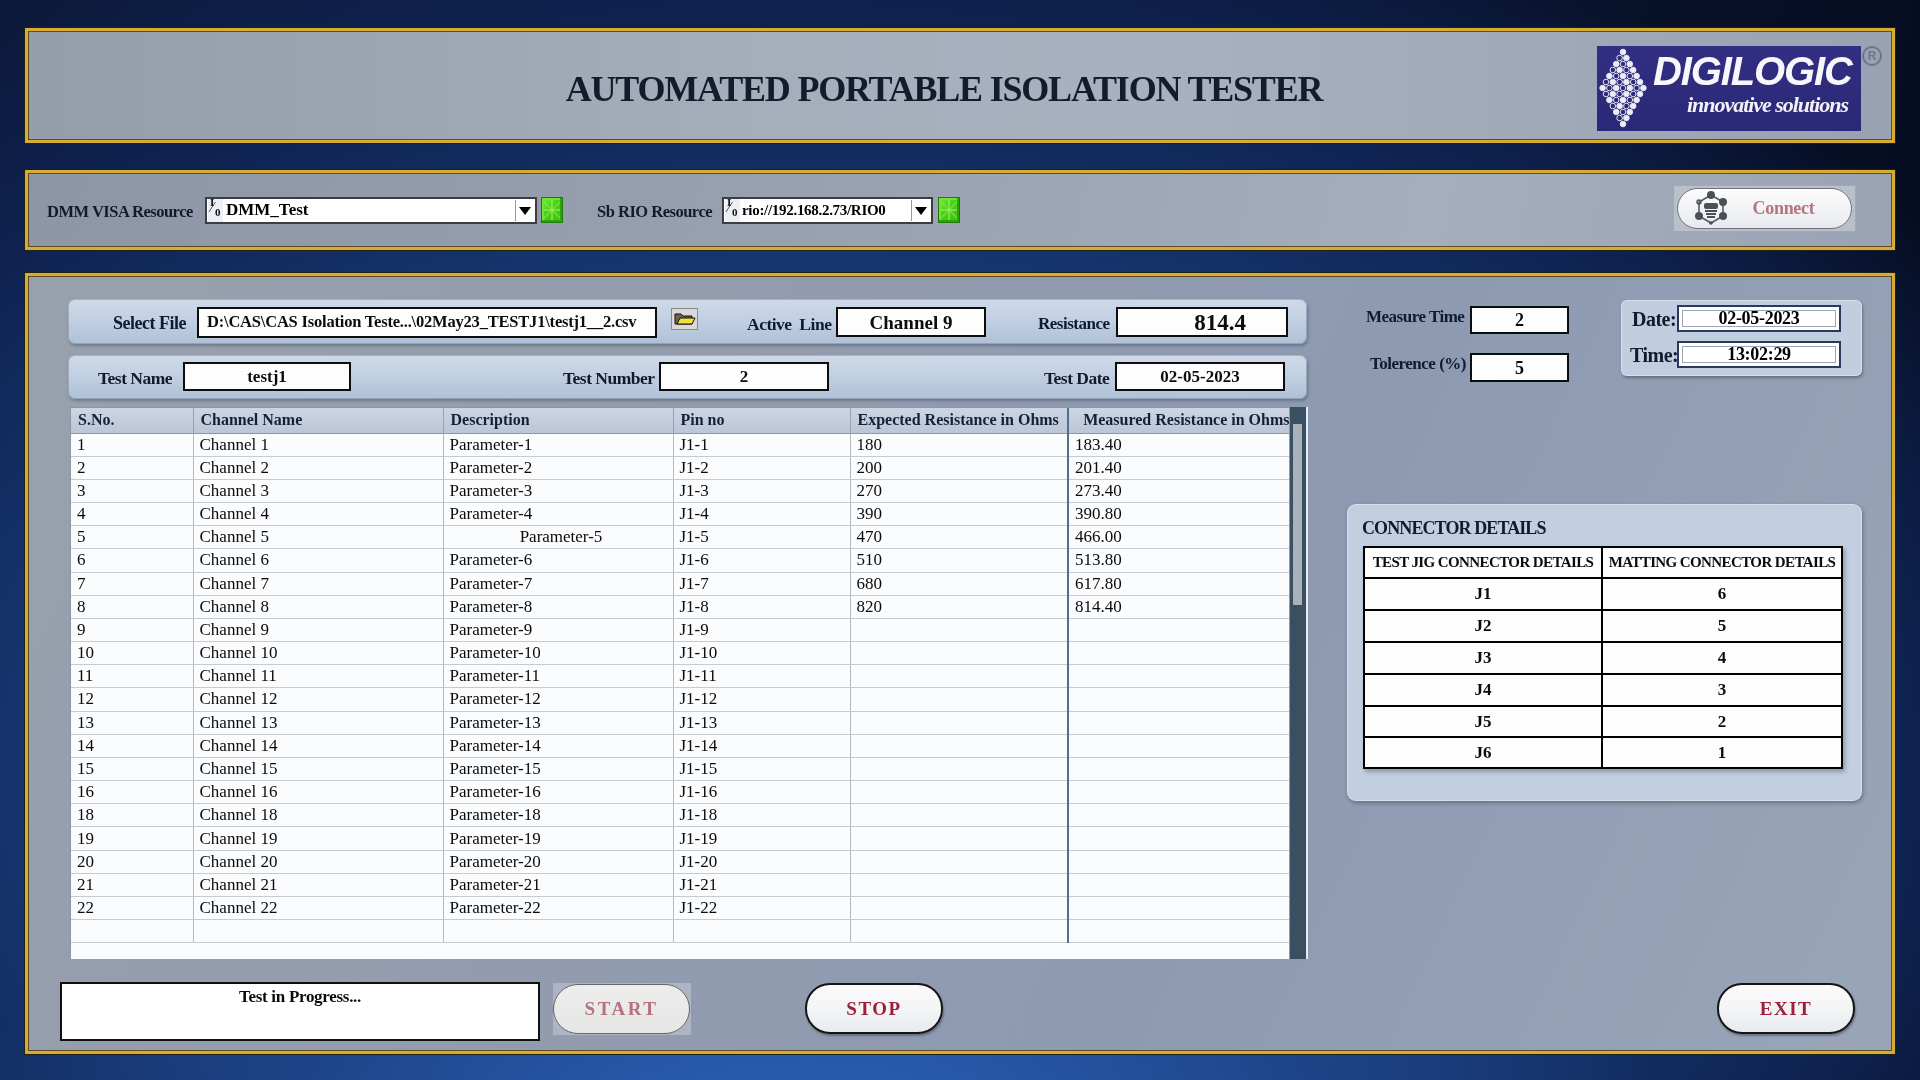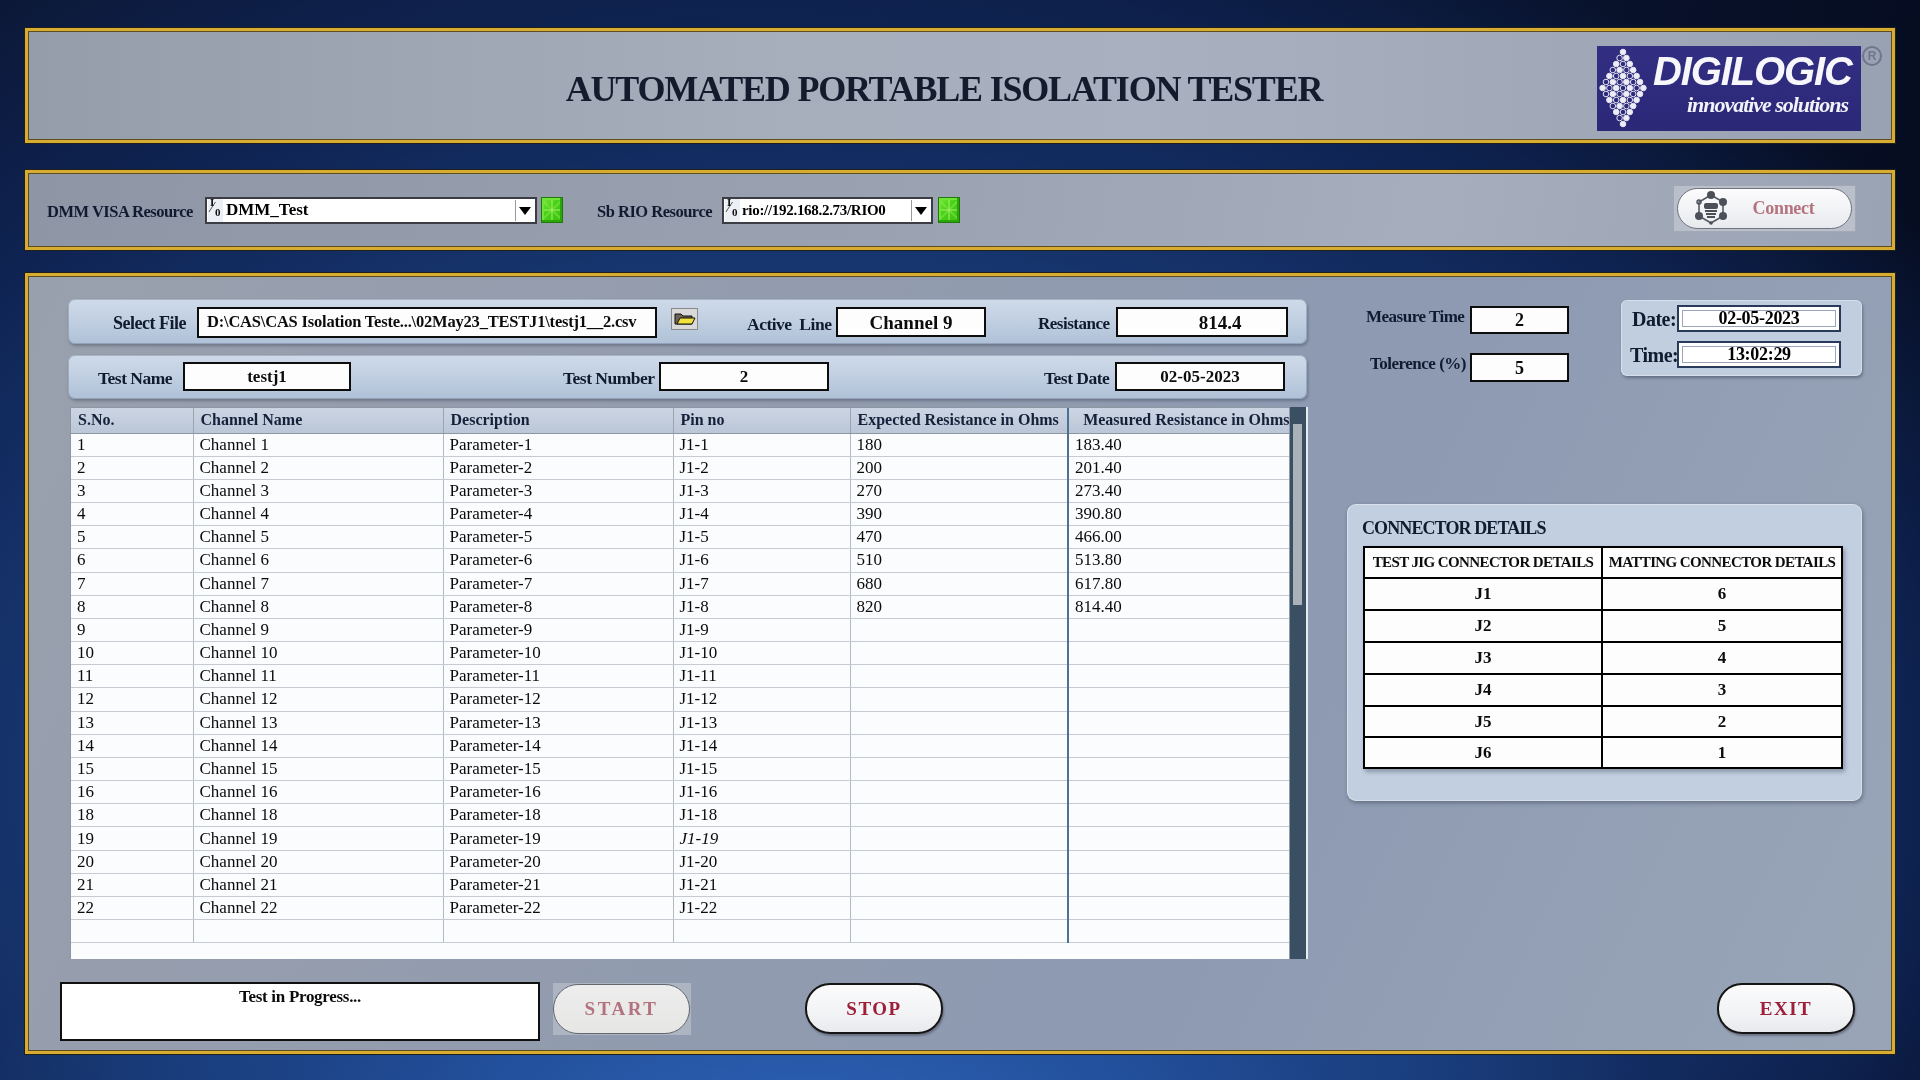--- a/index.html
+++ b/index.html
@@ -183,21 +183,21 @@
   line-height:26px; padding-left:8px; letter-spacing:-0.2px;">D:\CAS\CAS Isolation Teste...\02May23_TESTJ1\testj1__2.csv</div>
 <div style="position:absolute; left:671px; top:308px; width:27px; height:22px; background:#d9d9d9; border:1px solid #8a8a8a;">
   <svg width="23" height="18" viewBox="0 0 23 18" style="position:absolute;left:1px;top:1px;">
     <path d="M2 14 L2 4 L8 4 L10 6 L19 6 L19 14 Z" fill="#6b6458" stroke="#111" stroke-width="1"></path>
     <path d="M4 14 L7 8 L22 8 L19 14 Z" fill="#f2e13a" stroke="#111" stroke-width="1"></path>
   </svg>
 </div>
 <div class="lab" style="left:747px; top:314px; font-size:17.5px;">Active&nbsp; Line</div>
 <div class="wbox" style="left:836px; top:307px; width:150px; height:30px; font-size:19px; line-height:27px;">Channel 9</div>
 <div class="lab" style="left:1038px; top:314px; font-size:17px;">Resistance</div>
-<div class="wbox" style="left:1116px; top:307px; width:172px; height:30px; font-size:19px; line-height:27px;padding-left:36px;">814.4</div>
+<div class="wbox" style="left:1116px; top:307px; width:172px; height:30px; font-size:23px; line-height:27px;padding-left:36px;">814.4</div>
 
 <div class="bar" style="top:355px; height:44px;"></div>
 <div class="lab" style="left:98px; top:368px; font-size:17.5px;">Test Name</div>
 <div class="wbox" style="left:183px; top:362px; width:168px; height:29px; font-size:17px; line-height:26px;">testj1</div>
 <div class="lab" style="left:563px; top:368px; font-size:17.5px;">Test Number</div>
 <div class="wbox" style="left:659px; top:362px; width:170px; height:29px; font-size:17px; line-height:26px;">2</div>
 <div class="lab" style="left:1044px; top:368px; font-size:17.5px;">Test Date</div>
 <div class="wbox" style="left:1115px; top:362px; width:170px; height:29px; font-size:17px; line-height:26px;">02-05-2023</div>
 
 <div id="tablewrap" style="position:absolute; left:70px; top:407px; width:1219px; height:552px; overflow:hidden;
@@ -248,21 +248,21 @@
           <td style="border-right:1px solid #b2bac4; border-bottom:1px solid #c6cbd3; padding-left:6px; line-height:22px; white-space:nowrap; overflow:hidden;">4</td>
           <td style="border-right:1px solid #b2bac4; border-bottom:1px solid #c6cbd3; padding-left:6px; line-height:22px; white-space:nowrap; overflow:hidden;">Channel 4</td>
           <td style="border-right:1px solid #b2bac4; border-bottom:1px solid #c6cbd3; padding-left:6px; line-height:22px; white-space:nowrap; overflow:hidden;">Parameter-4</td>
           <td style="border-right:1px solid #b2bac4; border-bottom:1px solid #c6cbd3; padding-left:6px; line-height:22px; white-space:nowrap; overflow:hidden;">J1-4</td>
           <td style="border-right:1px solid #b2bac4; border-bottom:1px solid #c6cbd3; padding-left:6px; line-height:22px; white-space:nowrap; overflow:hidden;">390</td>
           <td style="border-right:1px solid #b2bac4; border-bottom:1px solid #c6cbd3; padding-left:6px; line-height:22px; white-space:nowrap; overflow:hidden;border-left:2px solid #4f7191;">390.80</td>
         </tr>
         <tr style="height:23.18px;">
           <td style="border-right:1px solid #b2bac4; border-bottom:1px solid #c6cbd3; padding-left:6px; line-height:22px; white-space:nowrap; overflow:hidden;">5</td>
           <td style="border-right:1px solid #b2bac4; border-bottom:1px solid #c6cbd3; padding-left:6px; line-height:22px; white-space:nowrap; overflow:hidden;">Channel 5</td>
-          <td style="border-right:1px solid #b2bac4; border-bottom:1px solid #c6cbd3; padding-left:6px; line-height:22px; white-space:nowrap; overflow:hidden;">Parameter-5</td>
+          <td style="border-right:1px solid #b2bac4; border-bottom:1px solid #c6cbd3; padding-left:6px; line-height:22px; white-space:nowrap; overflow:hidden;text-align:center;">Parameter-5</td>
           <td style="border-right:1px solid #b2bac4; border-bottom:1px solid #c6cbd3; padding-left:6px; line-height:22px; white-space:nowrap; overflow:hidden;">J1-5</td>
           <td style="border-right:1px solid #b2bac4; border-bottom:1px solid #c6cbd3; padding-left:6px; line-height:22px; white-space:nowrap; overflow:hidden;">470</td>
           <td style="border-right:1px solid #b2bac4; border-bottom:1px solid #c6cbd3; padding-left:6px; line-height:22px; white-space:nowrap; overflow:hidden;border-left:2px solid #4f7191;">466.00</td>
         </tr>
         <tr style="height:23.18px;">
           <td style="border-right:1px solid #b2bac4; border-bottom:1px solid #c6cbd3; padding-left:6px; line-height:22px; white-space:nowrap; overflow:hidden;">6</td>
           <td style="border-right:1px solid #b2bac4; border-bottom:1px solid #c6cbd3; padding-left:6px; line-height:22px; white-space:nowrap; overflow:hidden;">Channel 6</td>
           <td style="border-right:1px solid #b2bac4; border-bottom:1px solid #c6cbd3; padding-left:6px; line-height:22px; white-space:nowrap; overflow:hidden;">Parameter-6</td>
           <td style="border-right:1px solid #b2bac4; border-bottom:1px solid #c6cbd3; padding-left:6px; line-height:22px; white-space:nowrap; overflow:hidden;">J1-6</td>
           <td style="border-right:1px solid #b2bac4; border-bottom:1px solid #c6cbd3; padding-left:6px; line-height:22px; white-space:nowrap; overflow:hidden;">510</td>
@@ -353,21 +353,21 @@
           <td style="border-right:1px solid #b2bac4; border-bottom:1px solid #c6cbd3; padding-left:6px; line-height:22px; white-space:nowrap; overflow:hidden;">Channel 18</td>
           <td style="border-right:1px solid #b2bac4; border-bottom:1px solid #c6cbd3; padding-left:6px; line-height:22px; white-space:nowrap; overflow:hidden;">Parameter-18</td>
           <td style="border-right:1px solid #b2bac4; border-bottom:1px solid #c6cbd3; padding-left:6px; line-height:22px; white-space:nowrap; overflow:hidden;">J1-18</td>
           <td style="border-right:1px solid #b2bac4; border-bottom:1px solid #c6cbd3; padding-left:6px; line-height:22px; white-space:nowrap; overflow:hidden;"></td>
           <td style="border-right:1px solid #b2bac4; border-bottom:1px solid #c6cbd3; padding-left:6px; line-height:22px; white-space:nowrap; overflow:hidden;border-left:2px solid #4f7191;"></td>
         </tr>
         <tr style="height:23.18px;">
           <td style="border-right:1px solid #b2bac4; border-bottom:1px solid #c6cbd3; padding-left:6px; line-height:22px; white-space:nowrap; overflow:hidden;">19</td>
           <td style="border-right:1px solid #b2bac4; border-bottom:1px solid #c6cbd3; padding-left:6px; line-height:22px; white-space:nowrap; overflow:hidden;">Channel 19</td>
           <td style="border-right:1px solid #b2bac4; border-bottom:1px solid #c6cbd3; padding-left:6px; line-height:22px; white-space:nowrap; overflow:hidden;">Parameter-19</td>
-          <td style="border-right:1px solid #b2bac4; border-bottom:1px solid #c6cbd3; padding-left:6px; line-height:22px; white-space:nowrap; overflow:hidden;font-style:italic;">J1-19</td>
+          <td style="border-right:1px solid #b2bac4; border-bottom:1px solid #c6cbd3; padding-left:6px; line-height:22px; white-space:nowrap; overflow:hidden;">J1-19</td>
           <td style="border-right:1px solid #b2bac4; border-bottom:1px solid #c6cbd3; padding-left:6px; line-height:22px; white-space:nowrap; overflow:hidden;"></td>
           <td style="border-right:1px solid #b2bac4; border-bottom:1px solid #c6cbd3; padding-left:6px; line-height:22px; white-space:nowrap; overflow:hidden;border-left:2px solid #4f7191;"></td>
         </tr>
         <tr style="height:23.18px;">
           <td style="border-right:1px solid #b2bac4; border-bottom:1px solid #c6cbd3; padding-left:6px; line-height:22px; white-space:nowrap; overflow:hidden;">20</td>
           <td style="border-right:1px solid #b2bac4; border-bottom:1px solid #c6cbd3; padding-left:6px; line-height:22px; white-space:nowrap; overflow:hidden;">Channel 20</td>
           <td style="border-right:1px solid #b2bac4; border-bottom:1px solid #c6cbd3; padding-left:6px; line-height:22px; white-space:nowrap; overflow:hidden;">Parameter-20</td>
           <td style="border-right:1px solid #b2bac4; border-bottom:1px solid #c6cbd3; padding-left:6px; line-height:22px; white-space:nowrap; overflow:hidden;">J1-20</td>
           <td style="border-right:1px solid #b2bac4; border-bottom:1px solid #c6cbd3; padding-left:6px; line-height:22px; white-space:nowrap; overflow:hidden;"></td>
           <td style="border-right:1px solid #b2bac4; border-bottom:1px solid #c6cbd3; padding-left:6px; line-height:22px; white-space:nowrap; overflow:hidden;border-left:2px solid #4f7191;"></td>

